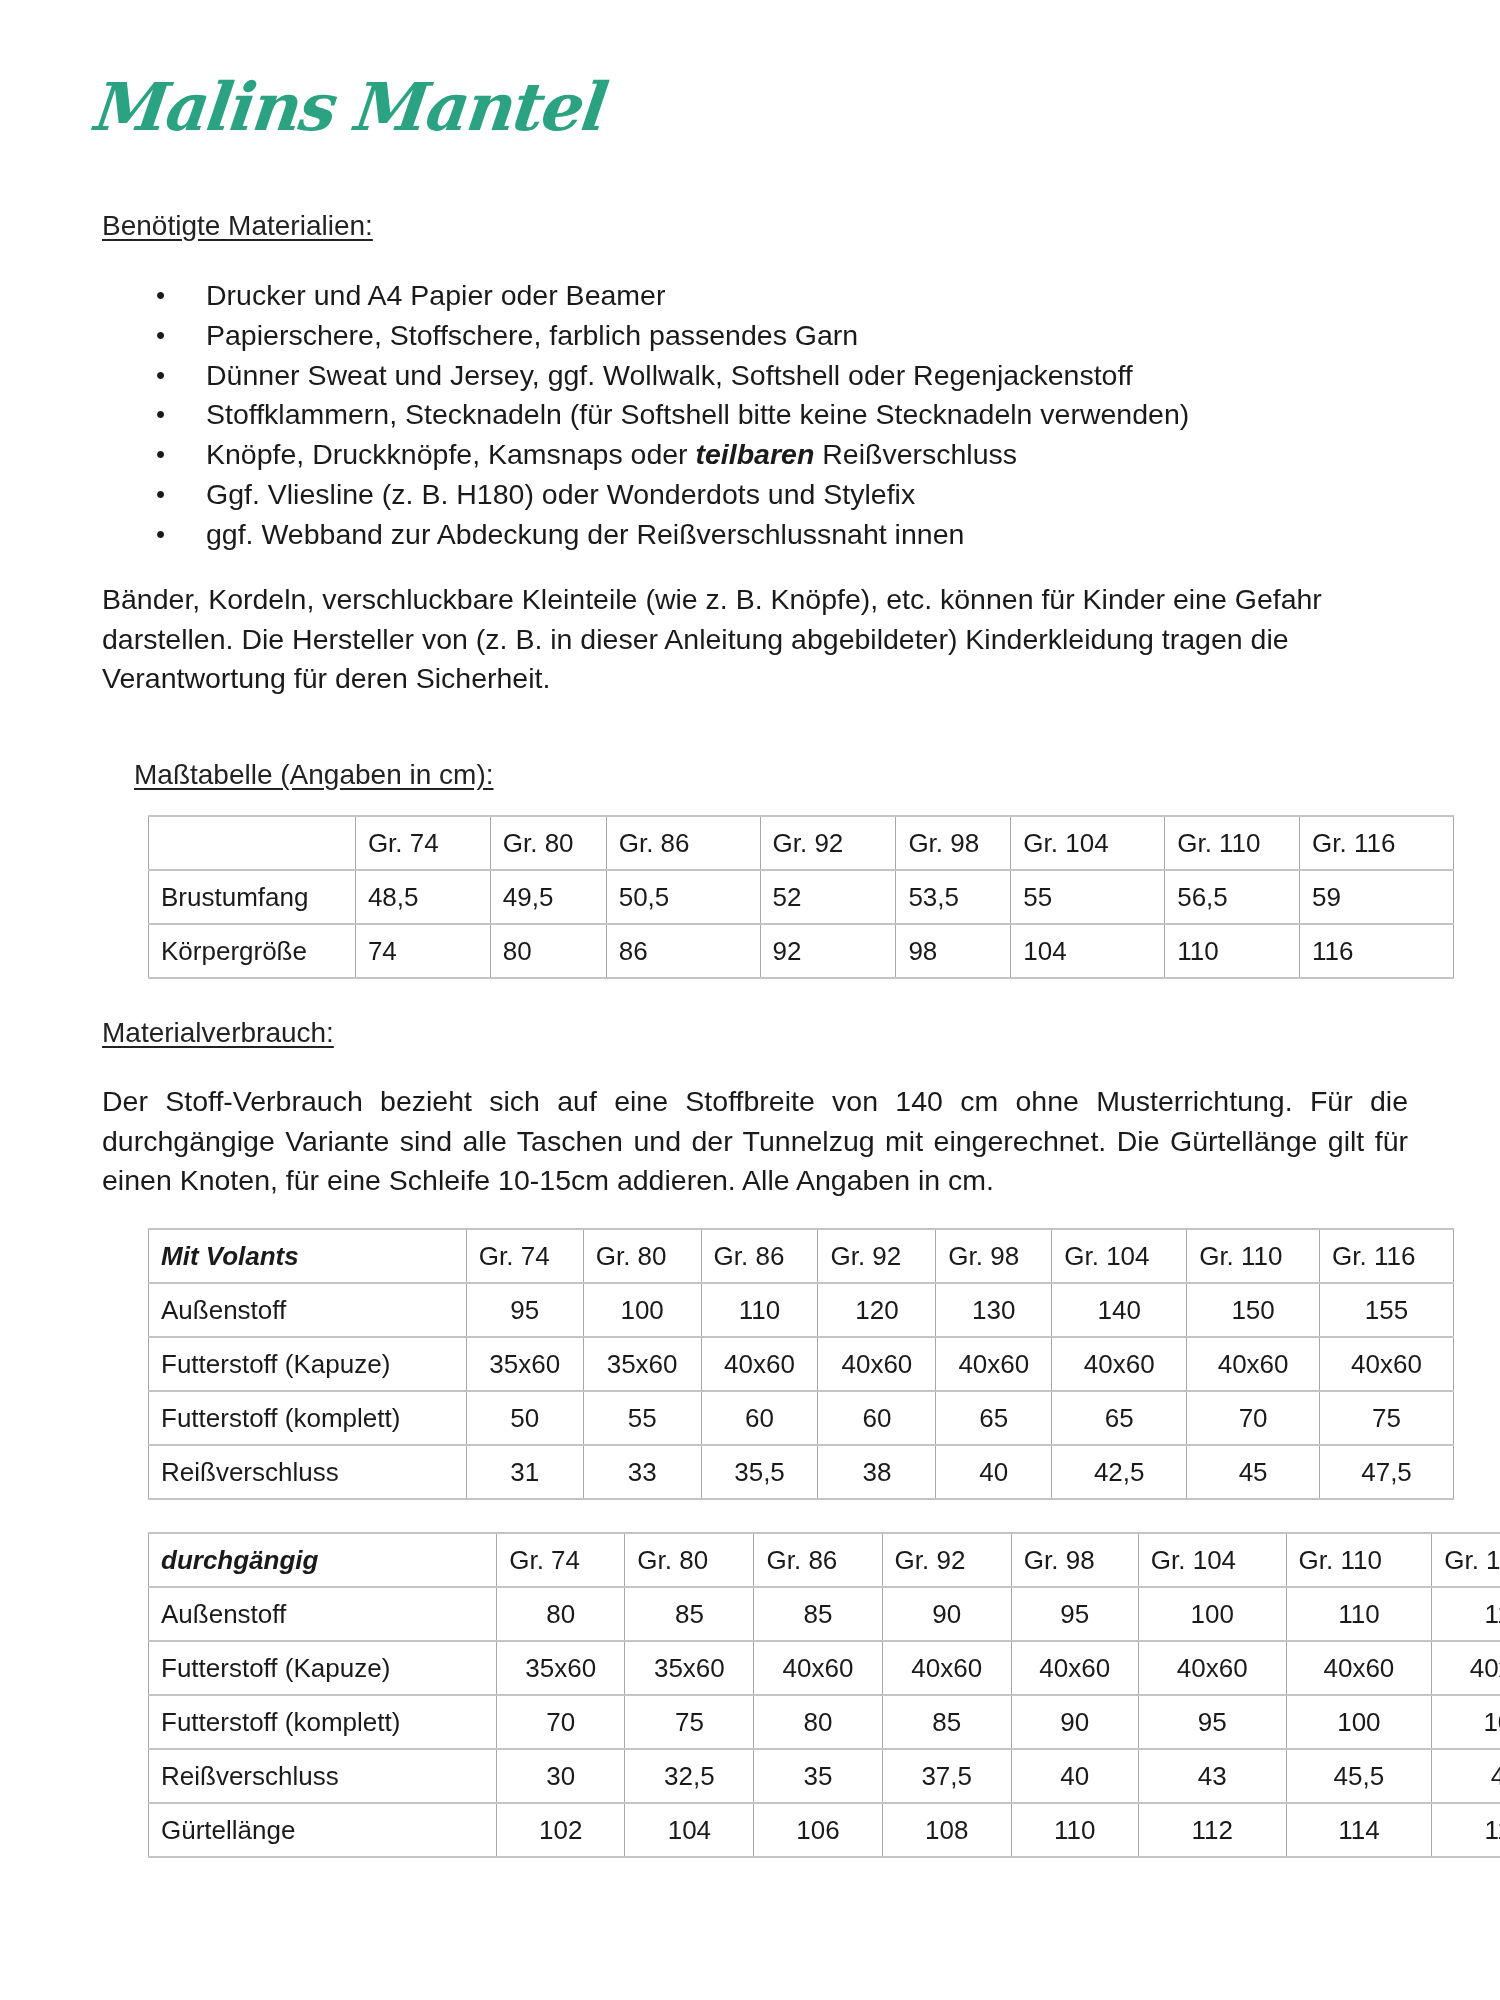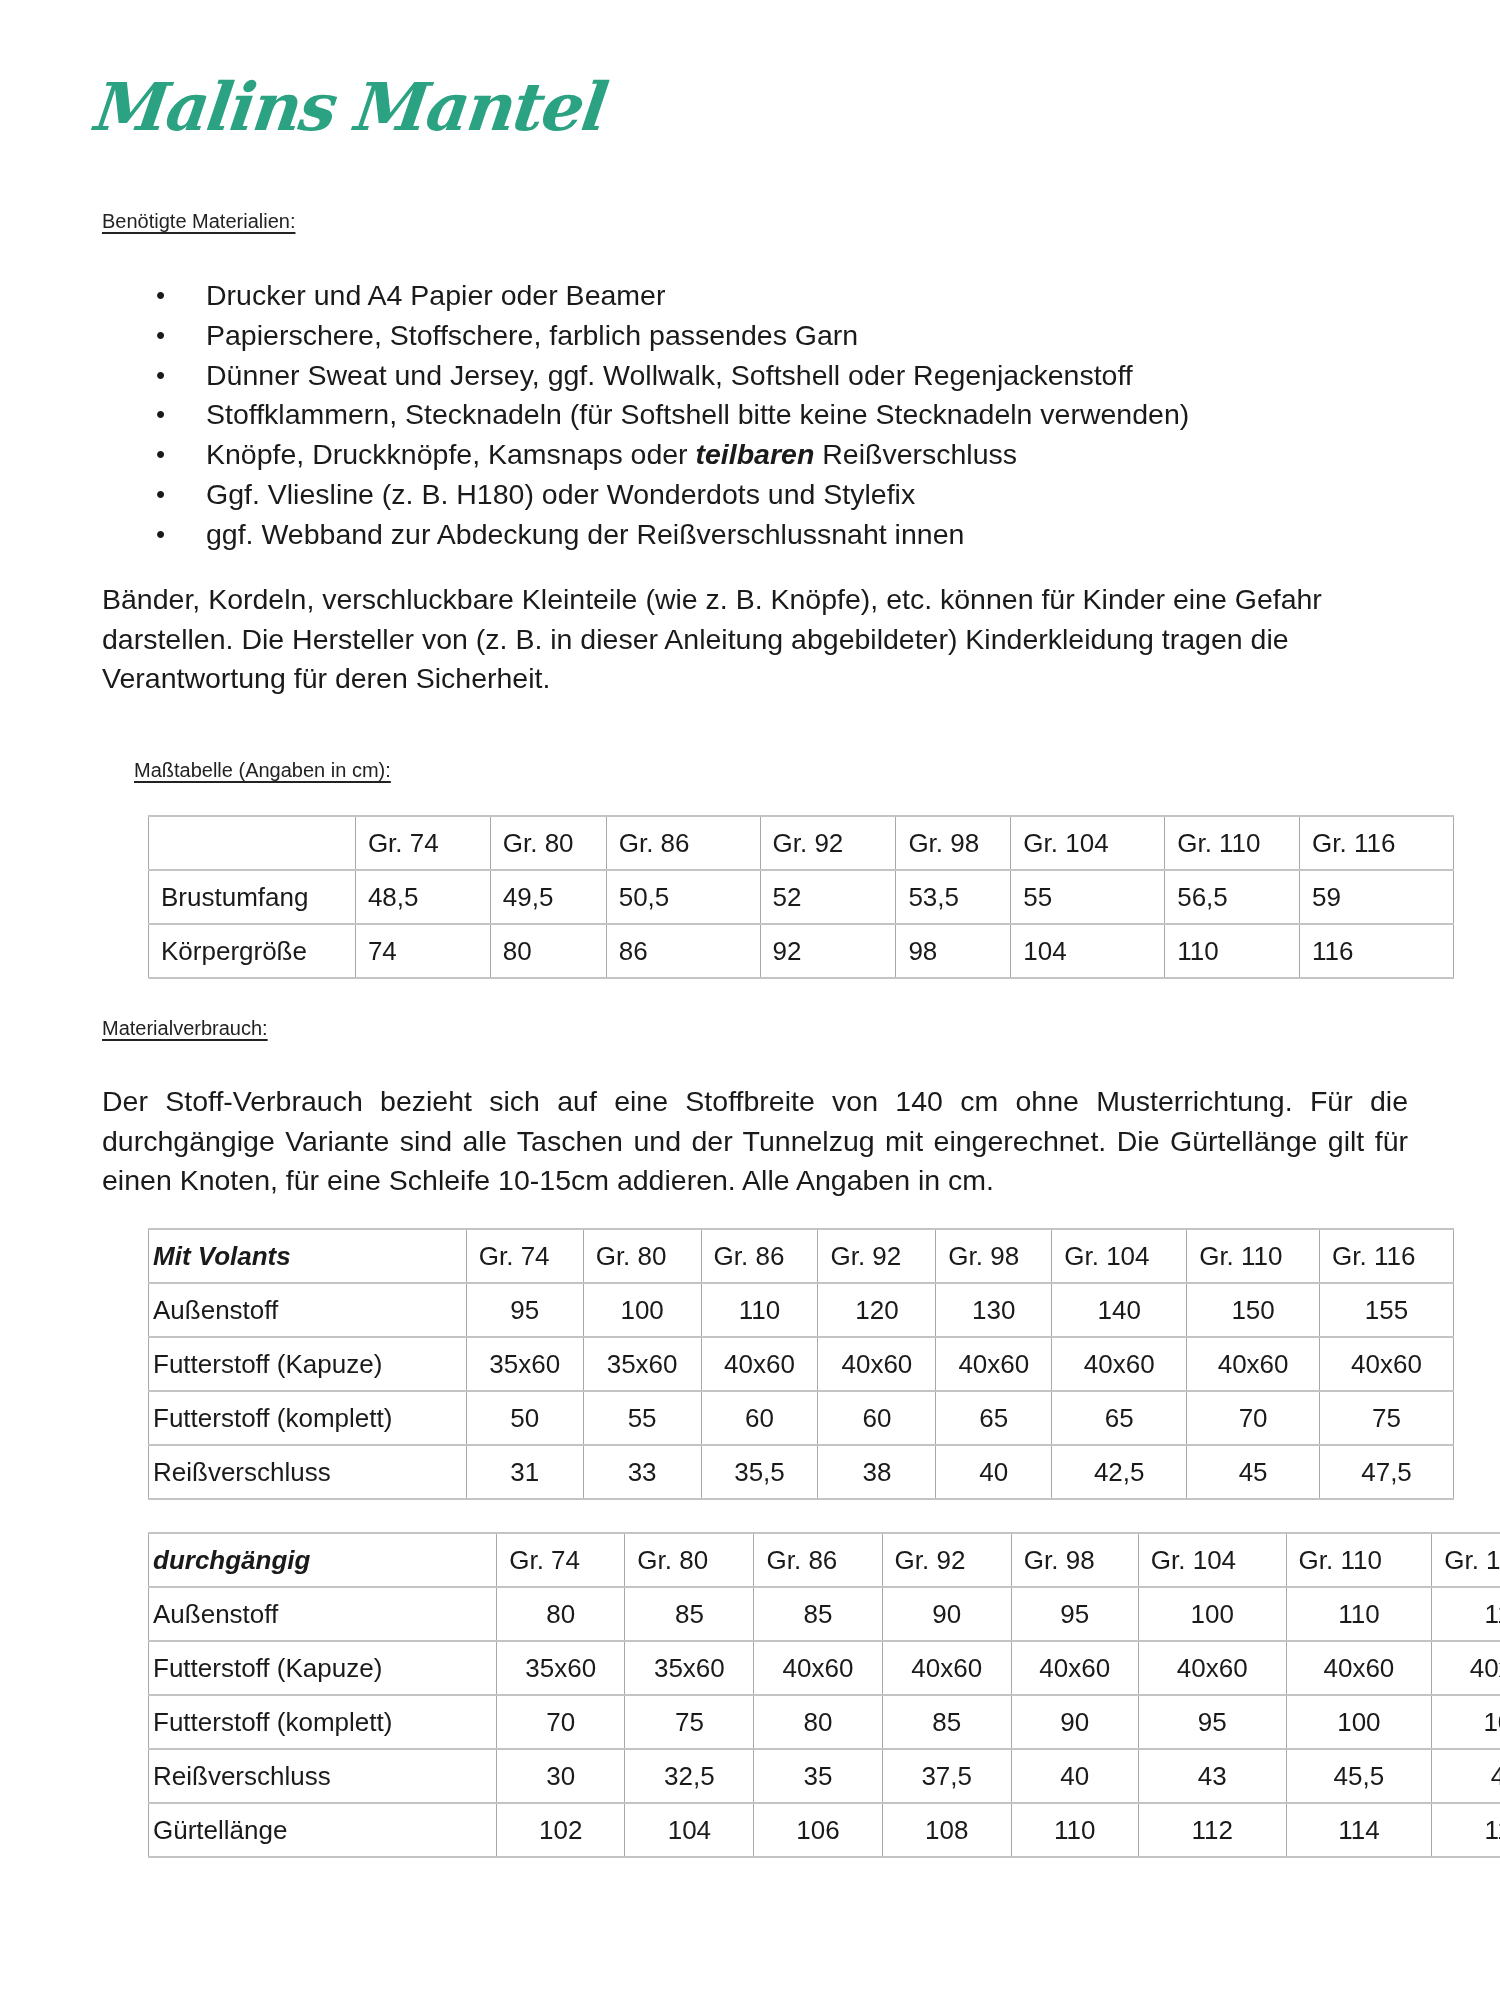--- a/index.html
+++ b/index.html
@@ -7,35 +7,35 @@
     width: 1500px; height: 2000px; position: relative; overflow: hidden;
     font-family: "Liberation Sans", sans-serif; color: #1a1a1a;
   }
   .title {
     position: absolute; left: 96px; top: 68px;
     font-family: "DejaVu Serif", serif; font-style: italic; font-weight: bold;
     font-size: 66px; letter-spacing: -2px; color: #2ba383;
     transform: skewX(-8deg);
   }
   .heading {
-    position: absolute; left: 102px; font-size: 20px; text-decoration: underline;
+    position: absolute; left: 102px; font-size: 28px; text-decoration: underline;
     text-underline-offset: 4px; color: #222;
   }
   .bullets { position: absolute; left: 150px; top: 276px; margin: 0; padding: 0; list-style: none; }
   .bullets li { position: relative; height: 39.8px; line-height: 39.8px; font-size: 28.5px; padding-left: 56px; white-space: nowrap; }
   .bullets li .dot { position: absolute; left: 6px; top: 0; font-size: 26px; }
   .para { position: absolute; left: 102px; width: 1306px; font-size: 28.5px; line-height: 39.6px; margin: 0; }
   .para.justify { text-align: justify; }
   table { position: absolute; left: 100px; border-collapse: collapse; font-size: 26px; margin-left: 48px; }
   td { border-left: 1.5px solid #a8a8a8; border-right: 1.5px solid #a8a8a8;
        border-top: 2.5px solid #c4c4c4; border-bottom: 2.5px solid #c4c4c4;
        height: 52px; padding: 0 12px; white-space: nowrap; }
   table.t1 td { text-align: left; }
   table.t2 td { text-align: center; padding: 0 4px; }
-  table.t2 td.rowlabel { text-align: left; padding-left: 4px; }
+  table.t2 td.rowlabel { text-align: left; padding-left: 12px; }
   table.t2 td.gr { text-align: left; padding-left: 12px; }
   .bold { font-weight: bold; font-style: italic; }
 </style>
 </head>
 <body>
 
 <div class="title">Malins Mantel</div>
 
 <div class="heading" style="top:210px;">Benötigte Materialien:</div>
 

